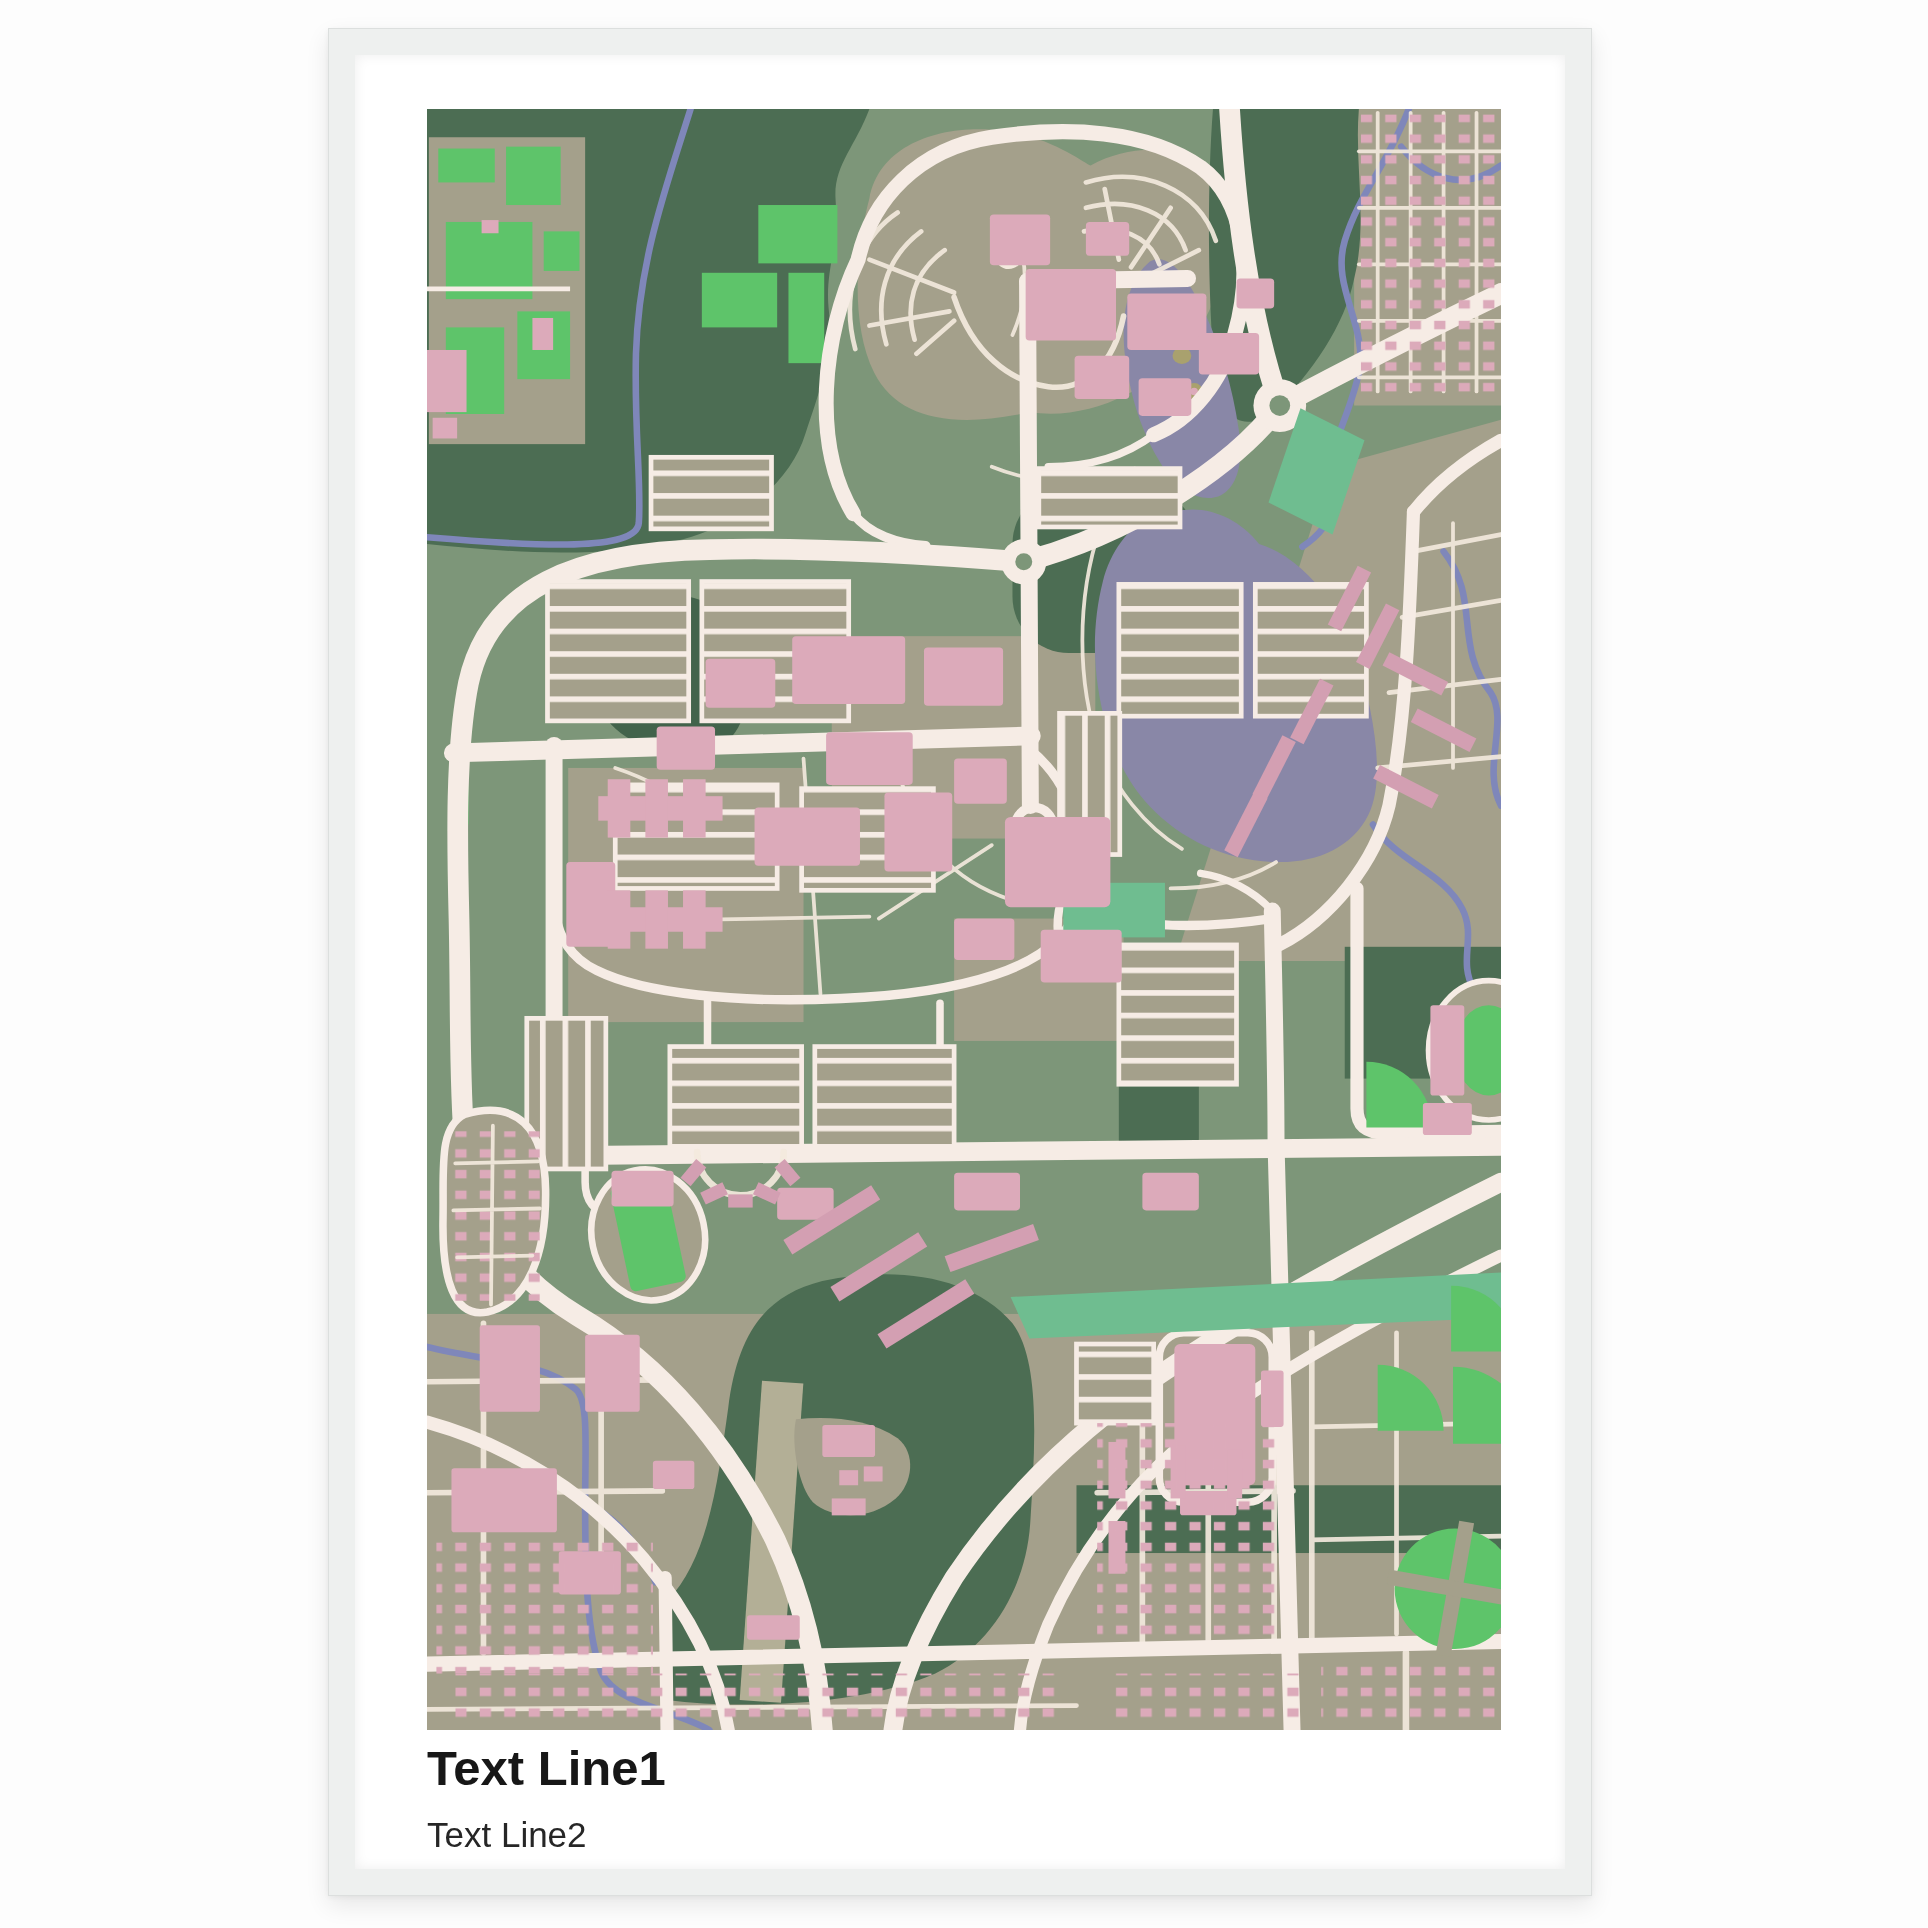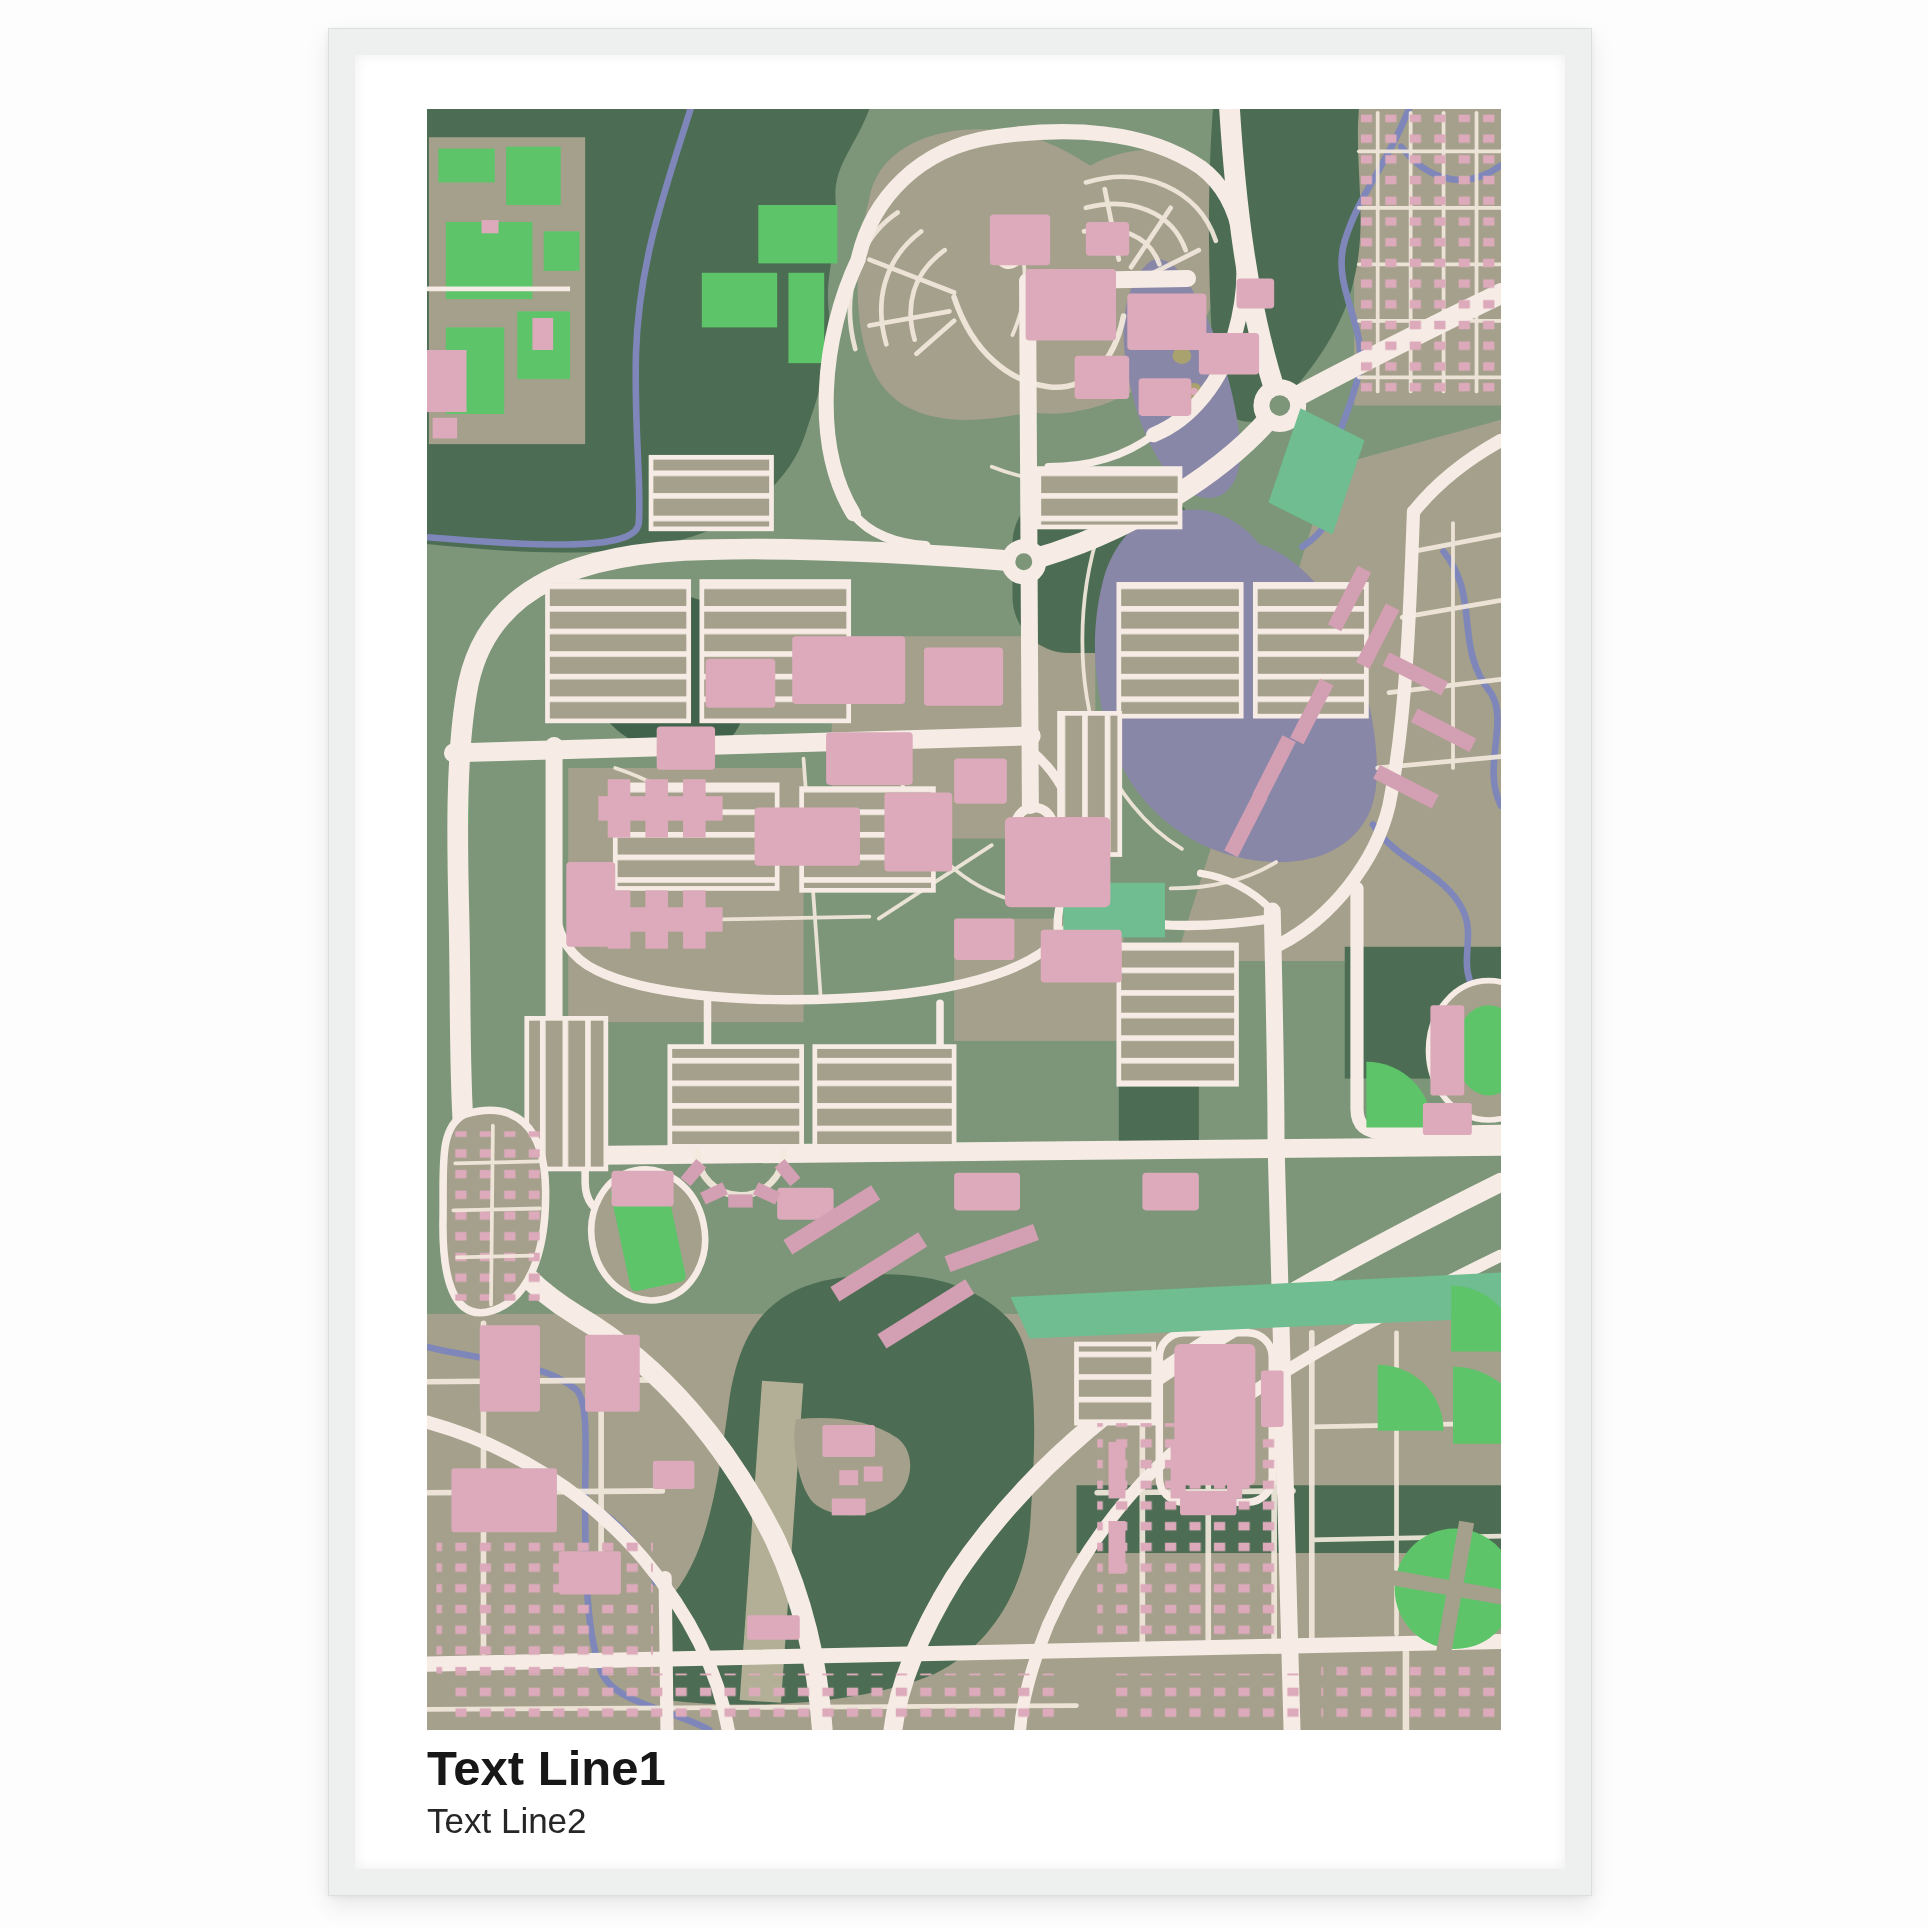--- a/index.html
+++ b/index.html
@@ -19,21 +19,21 @@
     box-shadow:0 9.4px 22.6px rgba(0,0,0,.09),0 1.9px 5.6px rgba(0,0,0,.05);
   }
   .paper{
     position:absolute;left:26px;top:26px;right:26px;bottom:26px;
     background:var(--c-paper);
     box-shadow:inset 0 0 13px rgba(0,0,0,.07);
   }
   .map{position:absolute;left:72px;top:54px;width:1074px;height:1621px;display:block;}
   .caption{position:absolute;left:72px;top:1687px;}
   .caption h1{font-size:49px;line-height:1.08;font-weight:700;color:var(--c-title-color);letter-spacing:0;text-align:center;}
-  .caption h2{font-size:35px;line-height:1.12;font-weight:400;color:var(--c-subtitle-color);margin-top:6px;}
+  .caption h2{font-size:35px;line-height:1.12;font-weight:400;color:var(--c-subtitle-color);margin-top:20px;}
   
   .rd{stroke:var(--c-road);fill:none;stroke-linecap:round;stroke-linejoin:round;}
   .rt{stroke:var(--c-road-thin);fill:none;stroke-linecap:round;stroke-linejoin:round;opacity:.92;}
   .rv{stroke:var(--c-river);fill:none;stroke-linecap:round;stroke-linejoin:round;}
   .bl{fill:var(--c-building);}
   .bl2{fill:var(--c-building-deep);}
   .lot{fill:url(#pstripeH);stroke:var(--c-road);stroke-width:5;}
   .lotv{fill:url(#pstripeV);stroke:var(--c-road);stroke-width:5;}
 </style>
 </head>

